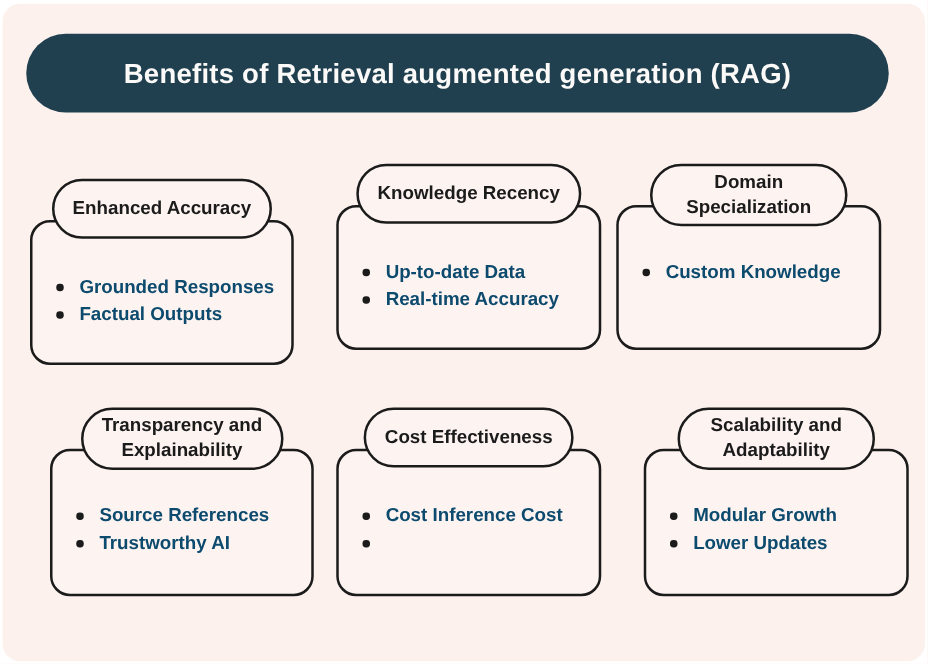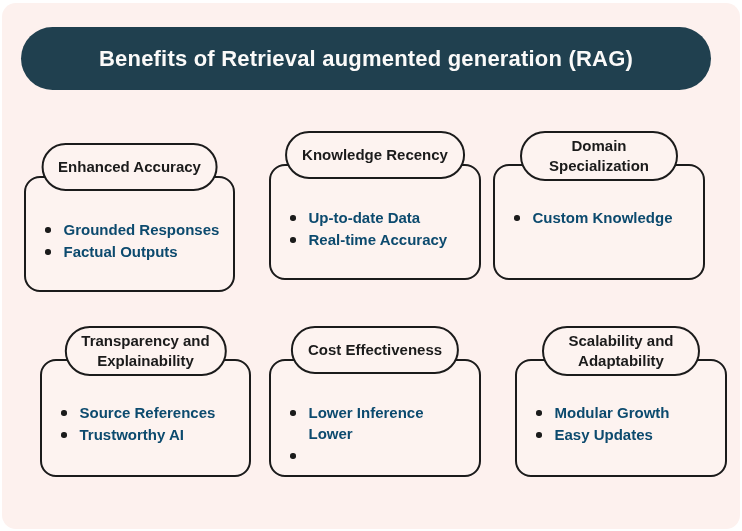--- a/index.html
+++ b/index.html
@@ -200,21 +200,21 @@
   </div>
 
   <div class="card-group pos-5">
     <div class="pill">
       <span class="pill-label">Cost Effectiveness</span>
     </div>
     <div class="card-body">
       <ul>
         <li>
           <span class="bullet-dot"></span>
-          <span class="bullet-text">Lower Inference Lower</span>
+          <span class="bullet-text">Cost Inference Cost</span>
         </li>
         <li>
           <span class="bullet-dot"></span>
         </li>
       </ul>
     </div>
   </div>
 
   <div class="card-group pos-6">
     <div class="pill">
@@ -222,19 +222,19 @@
 Adaptability</span>
     </div>
     <div class="card-body">
       <ul>
         <li>
           <span class="bullet-dot"></span>
           <span class="bullet-text">Modular Growth</span>
         </li>
         <li>
           <span class="bullet-dot"></span>
-          <span class="bullet-text">Easy Updates</span>
+          <span class="bullet-text">Lower Updates</span>
         </li>
       </ul>
     </div>
   </div>
 
 </div>
 
 </body></html>

